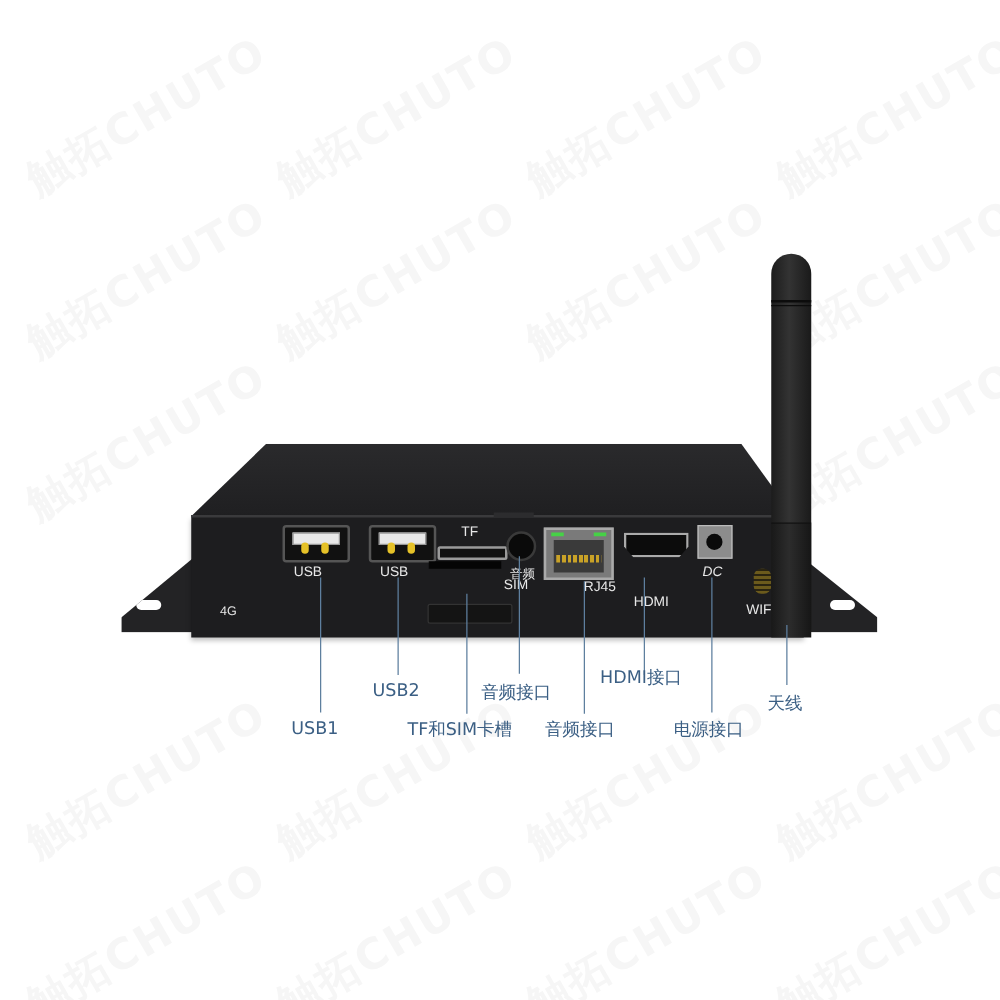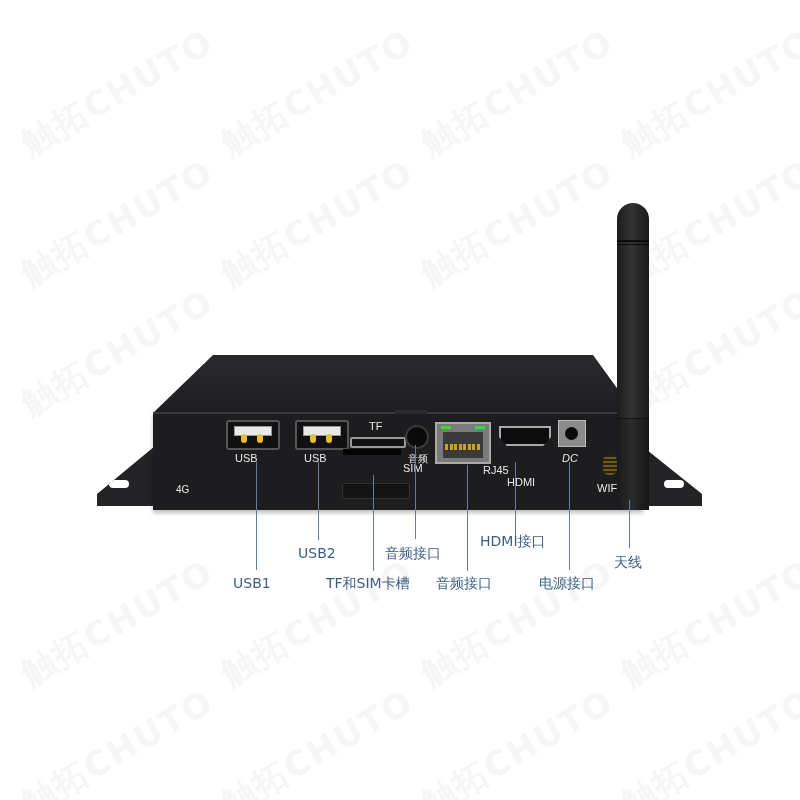--- a/index.html
+++ b/index.html
@@ -101,21 +101,21 @@
 
   <div class="audio"></div>
   <div class="port-label" style="left:408px;top:452px;font-size:10px;">音频</div>
 
   <div class="rj45">
     <div class="inner"></div>
     <div class="led" style="left:4px;"></div>
     <div class="led" style="left:38px;"></div>
     <div class="pins"></div>
   </div>
-  <div class="port-label" style="left:447px;top:464px;padding-left:36px;">RJ45</div>
+  <div class="port-label" style="left:431px;top:464px;padding-left:36px;">RJ45</div>
 
   <div class="hdmi"></div>
   <div class="port-label" style="left:507px;top:476px;">HDMI</div>
 
   <div class="dc">
       <div class="hole2"></div>
     </div>
   <div class="port-label" style="left:562px;top:452px;font-style:italic;">DC</div>
 
   <div class="port-label" style="left:176px;top:484px;font-size:10px;">4G</div>

